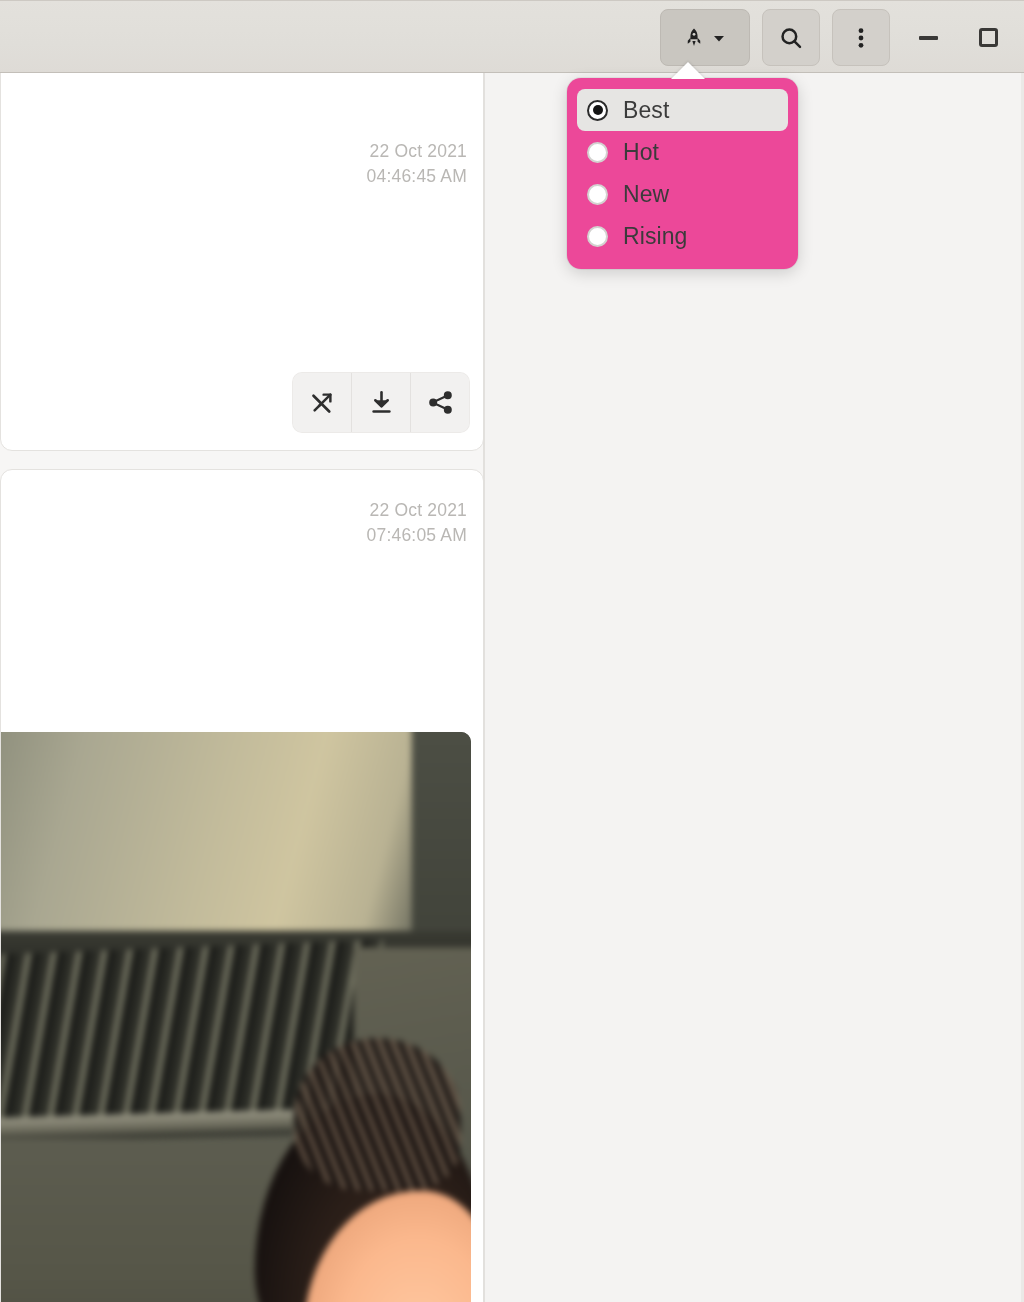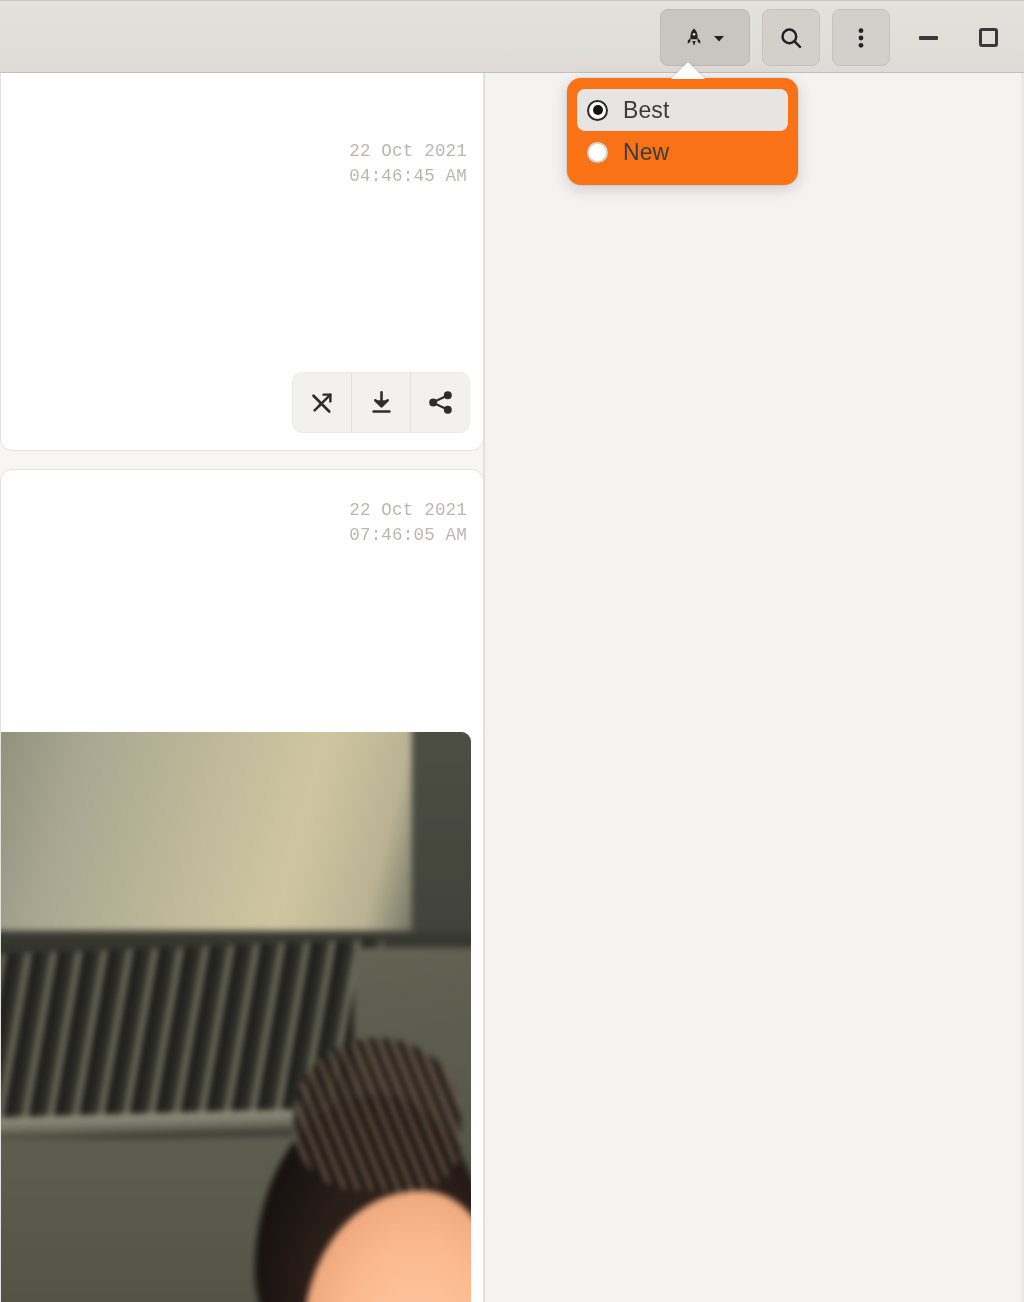--- a/index.html
+++ b/index.html
@@ -101,21 +101,20 @@
   
   .list-pane {
     position: absolute;
     left: 0;
     top: 73px;
     width: 483px;
     height: 1229px;
     background: #f7f6f5;
     overflow: hidden;
     z-index: 10;
-    font-family: Liberation Mono, monospace;
   }
 
   .pane-divider {
     position: absolute;
     left: 483px;
     top: 73px;
     width: 2px;
     height: 1229px;
     background: #e2e0dd;
     z-index: 11;
@@ -280,21 +279,21 @@
     border-left: 17px solid transparent;
     border-right: 17px solid transparent;
     border-bottom: 17px solid #ffffff;
     filter: drop-shadow(0 -1px 1px rgba(0,0,0,.10));
     z-index: 2;
   }
   .popover {
     position: relative;
     margin-top: 16px;
     width: 231px;
-    background: #f97316;
+    background: #ec4899;
     border-radius: 14px;
     box-shadow: 0 4px 16px rgba(0,0,0,.16), 0 0 0 1px rgba(0,0,0,.05);
     padding: 11px 10px 12px 10px;
     box-sizing: border-box;
   }
   .radio-row {
     display: flex;
     align-items: center;
     height: 42px;
     padding: 0 10px;
@@ -447,25 +446,33 @@
     <div class="popover-tail"></div>
     <div class="popover">
 
       <div class="radio-row selected">
         <span class="radio-mark">
             <span class="radio-dot"></span>
           </span>
         <span class="radio-label">Best</span>
       </div>
 
+      <div class="radio-row">
+        <span class="radio-mark"></span>
+        <span class="radio-label">Hot</span>
+      </div>
 
       <div class="radio-row">
         <span class="radio-mark"></span>
         <span class="radio-label">New</span>
       </div>
 
 
+      <div class="radio-row">
+        <span class="radio-mark"></span>
+        <span class="radio-label">Rising</span>
+      </div>
 
 
     </div>
   </div>
 
 </div>
 
 </body></html>

